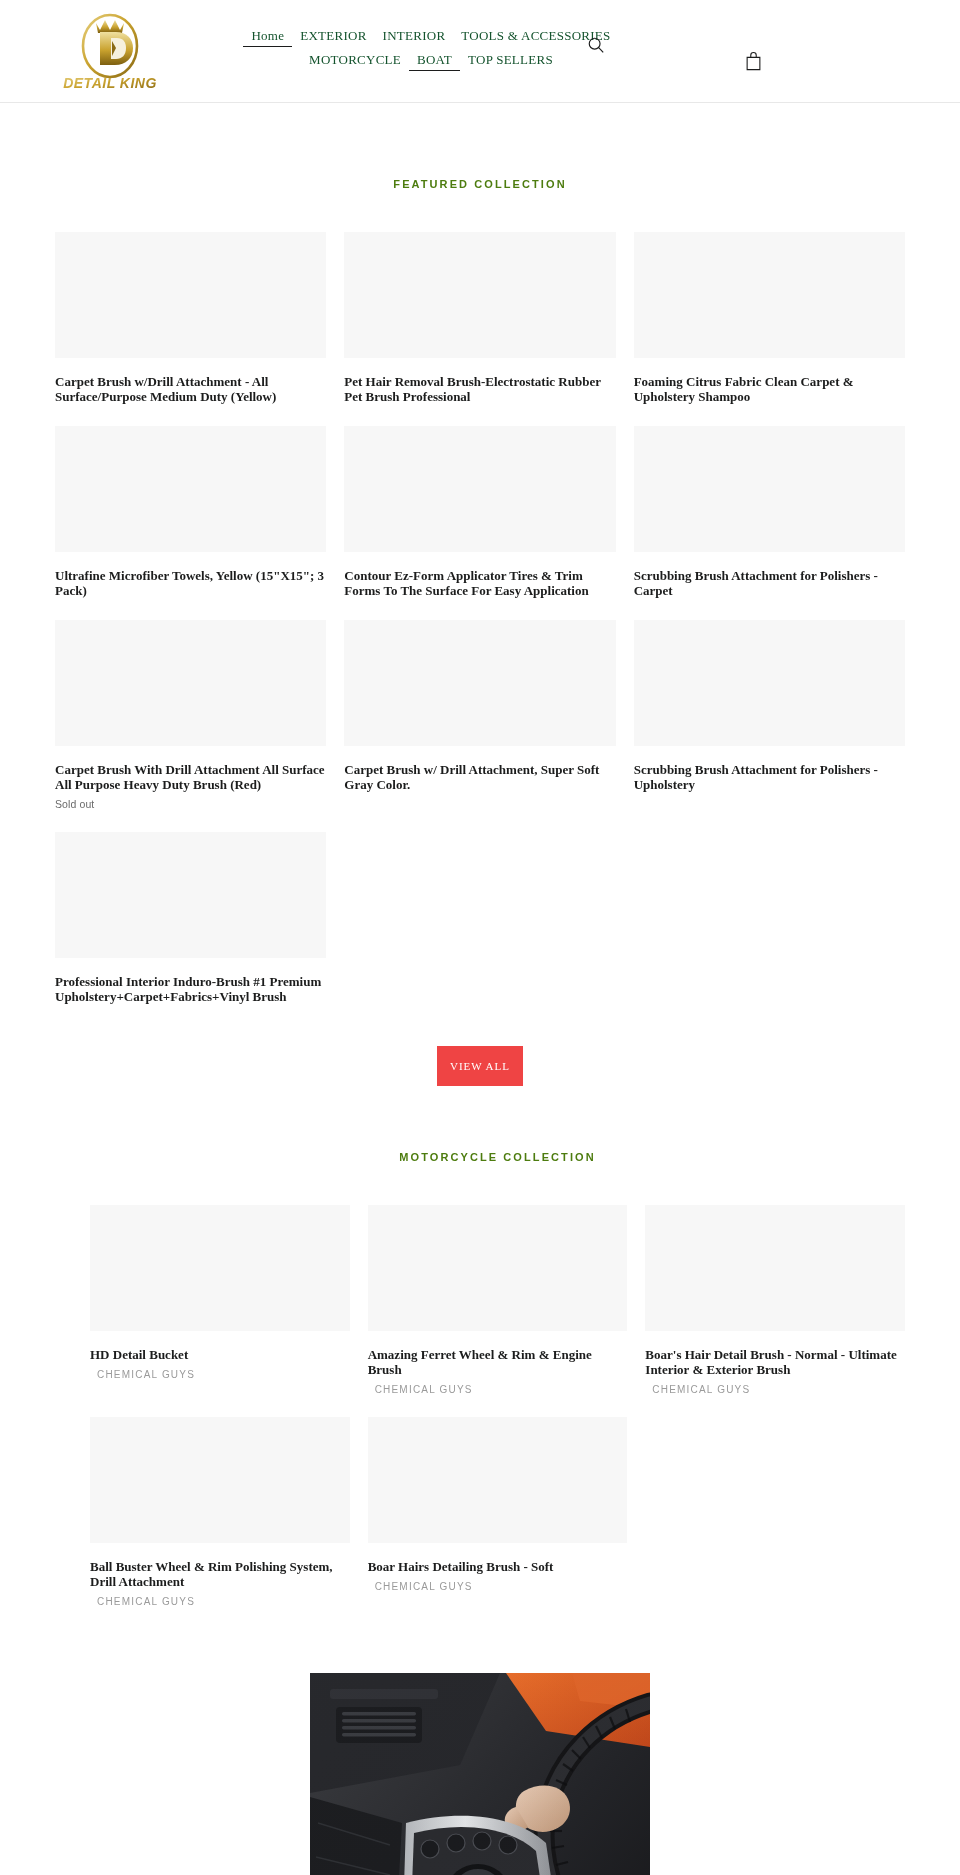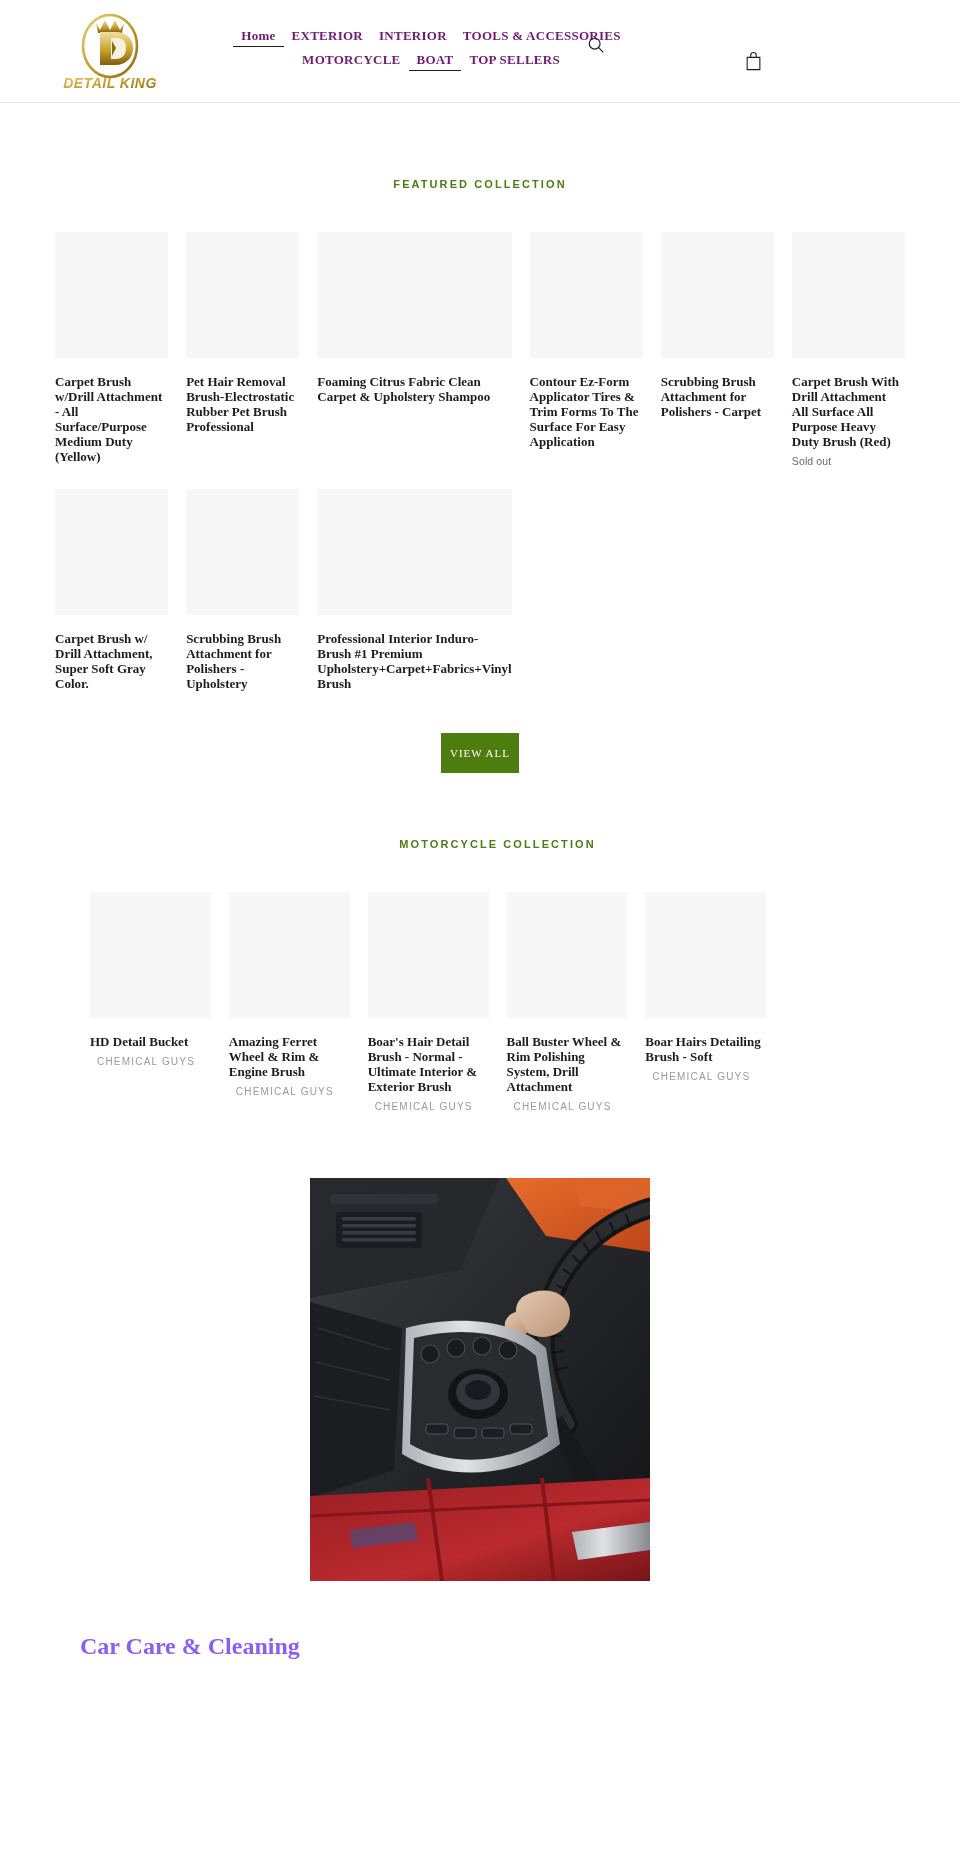--- a/index.html
+++ b/index.html
@@ -37,26 +37,25 @@
     justify-content: center;
     align-items: baseline;
     gap: 0px;
     line-height: 19px;
   }
   .nav-row + .nav-row { margin-top: 3px; }
   .nav-link {
     font-family: "Liberation Serif", serif;
     font-size: 13px;
     letter-spacing: 0.02em;
-    color: #701a75;
+    color: #14532d;
     text-decoration: none;
     padding: 0 8px;
     white-space: nowrap;
     cursor: pointer;
-    font-weight: bold;
   }
   .nav-link.is-active {
     border-bottom: 1px solid #1c1d1d;
     padding-bottom: 1px;
   }
 
   .search-btn {
     position: absolute;
     left: 585px; top: 34px;
     width: 22px; height: 22px;
@@ -83,21 +82,21 @@
     letter-spacing: 0.19em;
     color: #4d7c0f;
     text-transform: uppercase;
   }
 
   #featured-section { padding-top: 75px; }
   #motorcycle-section { padding-top: 65px; padding-left: 35px; }
 
   .product-grid {
     display: grid;
-    grid-template-columns: repeat(6, 1fr);
+    grid-template-columns: repeat(3, 1fr);
     column-gap: 18px;
     row-gap: 22px;
     padding: 0 55px;
     margin-top: 42px;
   }
   .product-card {
     display: block;
     text-decoration: none;
     color: inherit;
     cursor: pointer;
@@ -132,23 +131,23 @@
     color: #6b6b6b;
     letter-spacing: 0.01em;
   }
 
   .viewall-wrap {
     display: flex;
     justify-content: center;
     margin-top: 42px;
   }
   .viewall-btn {
-    width: 78px;
+    width: 86px;
     min-height: 40px;
-    background: #4d7c0f;
+    background: #ef4444;
     color: #ffffff;
     border: 0;
     cursor: pointer;
     font-family: "Liberation Serif", serif;
     font-size: 11px;
     letter-spacing: 0.09em;
     line-height: 14px;
     padding: 6px 4px;
     text-align: center;
     text-transform: uppercase;
@@ -264,20 +263,24 @@
           <div class="product-thumb"></div>
           <div class="product-title">Carpet Brush w/Drill Attachment - All Surface/Purpose Medium Duty (Yellow)</div>
         </a>
         <a class="product-card" href="#">
           <div class="product-thumb"></div>
           <div class="product-title">Pet Hair Removal Brush-Electrostatic Rubber Pet Brush Professional</div>
         </a>
         <a class="product-card" href="#">
           <div class="product-thumb"></div>
           <div class="product-title">Foaming Citrus Fabric Clean Carpet &amp; Upholstery Shampoo</div>
+        </a>
+        <a class="product-card" href="#">
+          <div class="product-thumb"></div>
+          <div class="product-title">Ultrafine Microfiber Towels, Yellow (15"X15"; 3 Pack)</div>
         </a>
         <a class="product-card" href="#">
           <div class="product-thumb"></div>
           <div class="product-title">Contour Ez-Form Applicator Tires &amp; Trim Forms To The Surface For Easy Application</div>
         </a>
         <a class="product-card" href="#">
           <div class="product-thumb"></div>
           <div class="product-title">Scrubbing Brush Attachment for Polishers - Carpet</div>
         </a>
         <a class="product-card" href="#">

